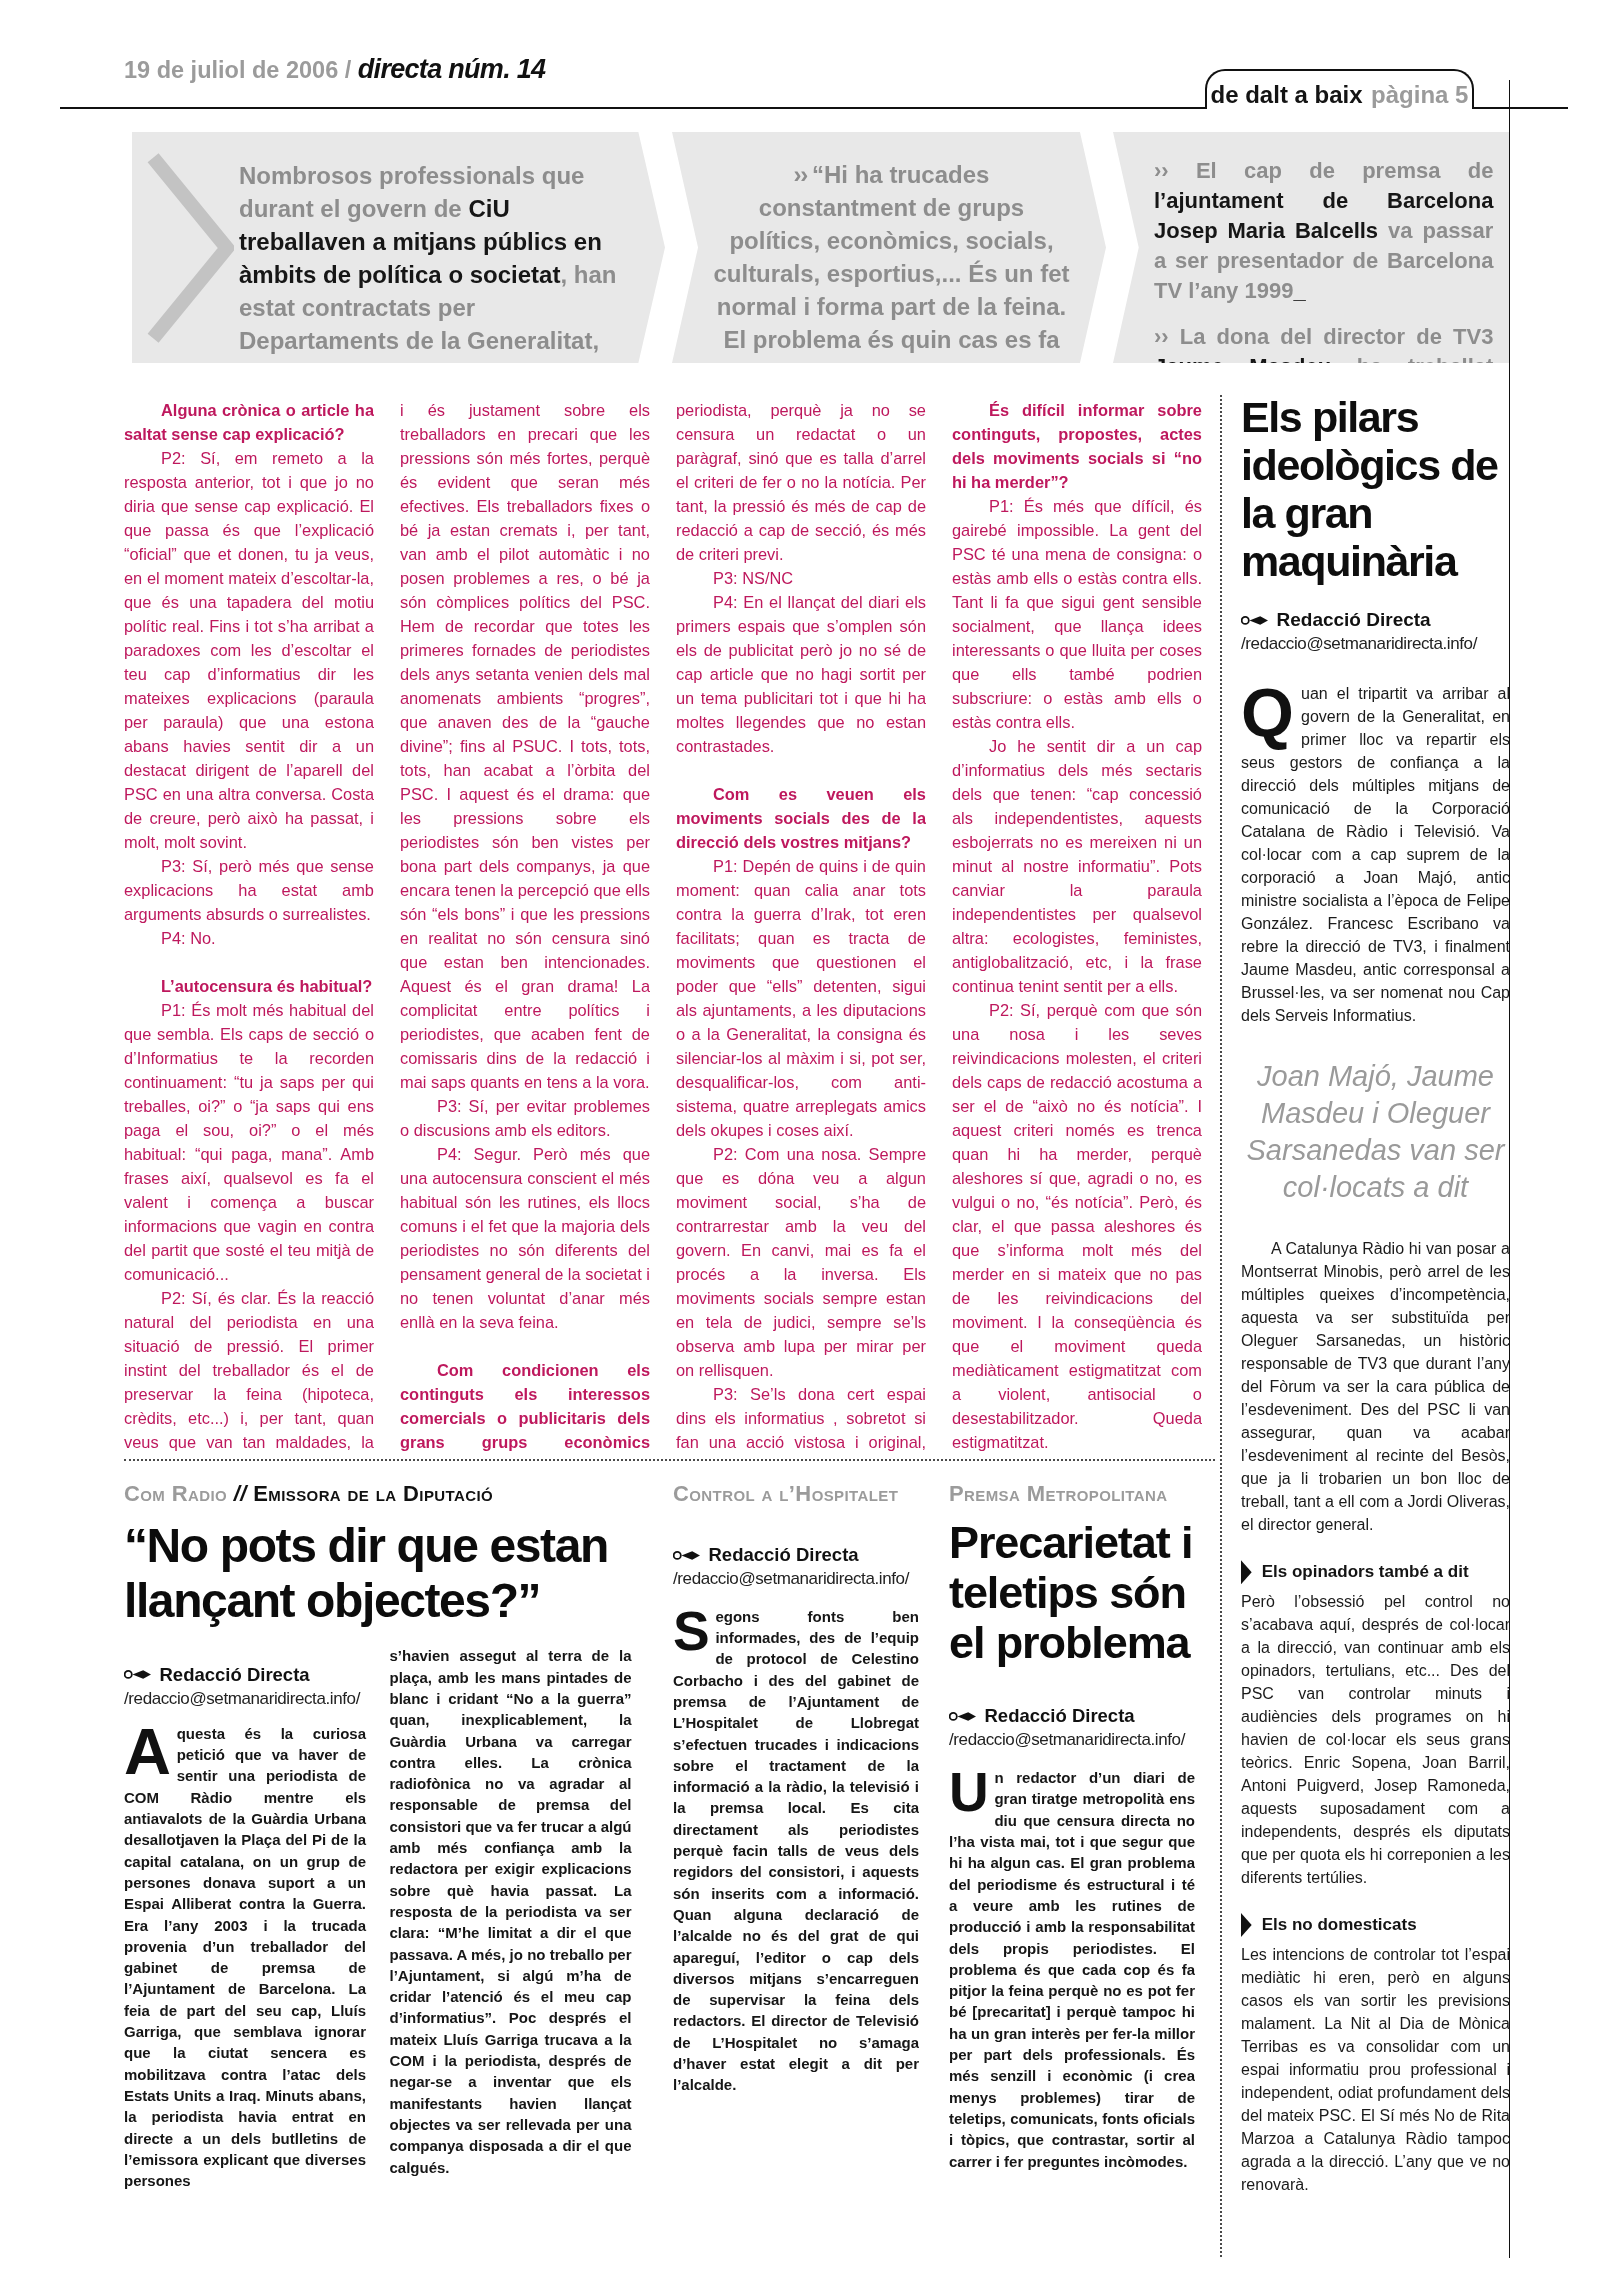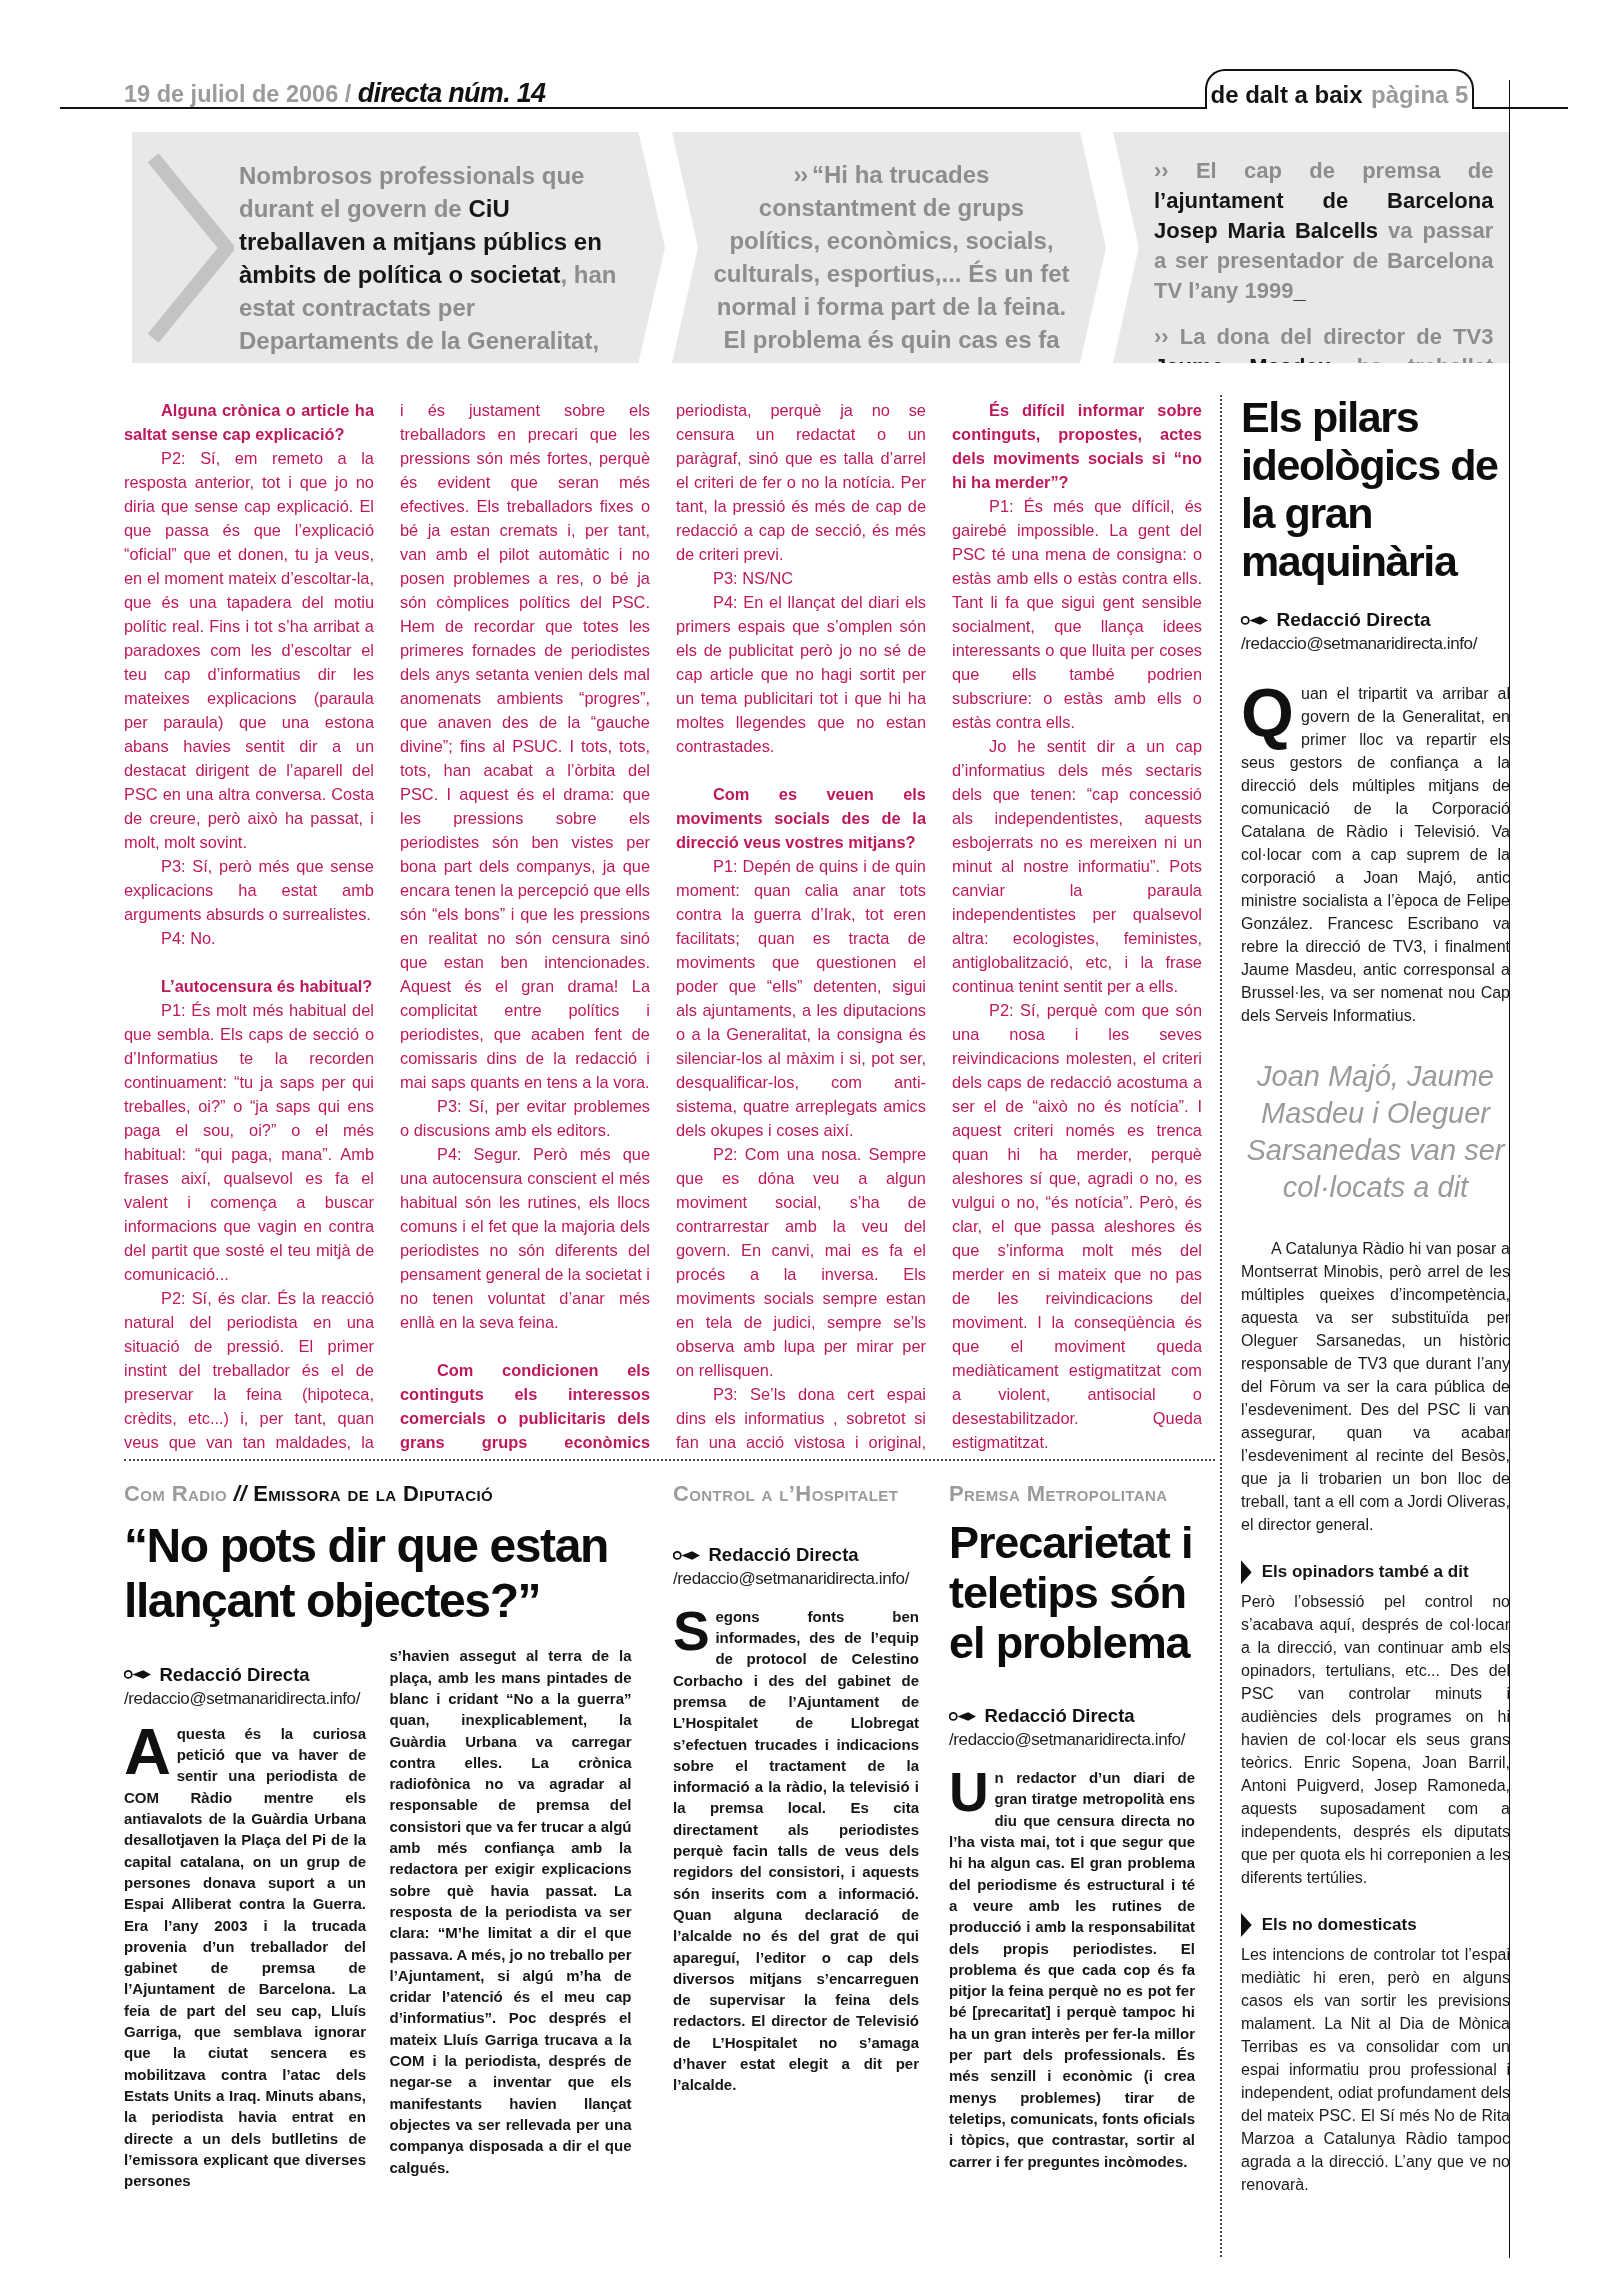--- a/index.html
+++ b/index.html
@@ -1,20 +1,20 @@
 <!DOCTYPE html>
 <html style="font-size:11.4px"><head>
 <meta charset="utf-8">
 <style>
   html,body{margin:0;padding:0;background:#fff;}
   body{font-family:"Liberation Sans","DejaVu Sans",sans-serif;color:#141414;}
   #page{position:relative;width:1623px;height:2295px;background:#ffffff;overflow:hidden;}
 
   
-  .hdr-left{position:absolute;left:124px;top:78px;font-size:23.5px;font-weight:bold;white-space:nowrap;}
+  .hdr-left{position:absolute;left:124px;top:54px;font-size:23.5px;font-weight:bold;white-space:nowrap;}
   .hdr-date{color:#9b9b9b;}
   .hdr-masthead{color:#111;font-style:italic;font-size:27px;letter-spacing:-0.7px;}
   .hdr-rule{position:absolute;left:60px;top:107px;width:1508px;height:2.1px;background:#111;}
   .hdr-tab{position:absolute;left:1205px;top:69px;width:265px;height:38px;background:#fff;
            border:2.1px solid #111;border-bottom:none;border-radius:20px 20px 0 0;
            display:flex;align-items:flex-end;justify-content:center;font-size:24px;font-weight:bold;white-space:nowrap;}
   .hdr-tab .tabpage{color:#9b9b9b;margin-left:8.5px;}
   .vrule-right{position:absolute;left:1509px;top:80px;width:1.4px;height:2178px;background:#111;}
 
   
@@ -125,21 +125,21 @@
   <div class="col" id="col2">
       <p class="para s-c">i és justament sobre els treballadors en precari que les pressions són més fortes, perquè és evident que seran més efectives. Els treballadors fixes o bé ja estan cremats i, per tant, van amb el pilot automàtic i no posen problemes a res, o bé ja són còmplices polítics del PSC. Hem de recordar que totes les primeres fornades de periodistes dels anys setanta venien dels mal anomenats ambients “progres”, que anaven des de la “gauche divine”; fins al PSUC. I tots, tots, tots, han acabat a l’òrbita del PSC. I aquest és el drama: que les pressions sobre els periodistes són ben vistes per bona part dels companys, ja que encara tenen la percepció que ells són “els bons” i que les pressions en realitat no són censura sinó que estan ben intencionades. Aquest és el gran drama! La complicitat entre polítics i periodistes, que acaben fent de comissaris dins de la redacció i mai saps quants en tens a la vora.</p>
       <p class="para s-p">P3: Sí, per evitar problemes o discusions amb els editors.</p>
       <p class="para s-p">P4: Segur. Però més que una autocensura conscient el més habitual són les rutines, els llocs comuns i el fet que la majoria dels periodistes no són diferents del pensament general de la societat i no tenen voluntat d’anar més enllà en la seva feina.</p>
       <p class="para s-q">Com condicionen els continguts els interessos comercials o publicitaris dels grans grups econòmics vinculats a la direcció dels mitjans ?</p>
     </div>
   <div class="col" id="col3">
       <p class="para s-c">periodista, perquè ja no se censura un redactat o un paràgraf, sinó que es talla d’arrel el criteri de fer o no la notícia. Per tant, la pressió és més de cap de redacció a cap de secció, és més de criteri previ.</p>
       <p class="para s-p">P3: NS/NC</p>
       <p class="para s-p">P4: En el llançat del diari els primers espais que s’omplen són els de publicitat però jo no sé de cap article que no hagi sortit per un tema publicitari tot i que hi ha moltes llegendes que no estan contrastades.</p>
-      <p class="para s-q">Com es veuen els moviments socials des de la direcció veus vostres mitjans?</p>
+      <p class="para s-q">Com es veuen els moviments socials des de la direcció dels vostres mitjans?</p>
       <p class="para s-p">P1: Depén de quins i de quin moment: quan calia anar tots contra la guerra d’Irak, tot eren facilitats; quan es tracta de moviments que questionen el poder que “ells” detenten, sigui als ajuntaments, a les diputacions o a la Generalitat, la consigna és silenciar-los al màxim i si, pot ser, desqualificar-los, com anti-sistema, quatre arreplegats amics dels okupes i coses així.</p>
       <p class="para s-p">P2: Com una nosa. Sempre que es dóna veu a algun moviment social, s’ha de contrarrestar amb la veu del govern. En canvi, mai es fa el procés a la inversa. Els moviments socials sempre estan en tela de judici, sempre se’ls observa amb lupa per mirar per on rellisquen.</p>
       <p class="para s-p">P3: Se’ls dona cert espai dins els informatius , sobretot si fan una acció vistosa i original, però en general han anat perdent protagonisme els darrers anys.</p>
     </div>
   <div class="col" id="col4">
       <p class="para s-q">És difícil informar sobre continguts, propostes, actes dels moviments socials si “no hi ha merder”?</p>
       <p class="para s-p">P1: És més que dífícil, és gairebé impossible. La gent del PSC té una mena de consigna: o estàs amb ells o estàs contra ells. Tant li fa que sigui gent sensible socialment, que llança idees interessants o que lluita per coses que ells també podrien subscriure: o estàs amb ells o estàs contra ells.</p>
       <p class="para s-p">Jo he sentit dir a un cap d’informatius dels més sectaris dels que tenen: “cap concessió als independentistes, aquests esbojerrats no es mereixen ni un minut al nostre informatiu”. Pots canviar la paraula independentistes per qualsevol altra: ecologistes, feministes, antiglobalització, etc, i la frase continua tenint sentit per a ells.</p>
       <p class="para s-p">P2: Sí, perquè com que són una nosa i les seves reivindicacions molesten, el criteri dels caps de redacció acostuma a ser el de “això no és notícia”. I aquest criteri només es trenca quan hi ha merder, perquè aleshores sí que, agradi o no, es vulgui o no, “és notícia”. Però, és clar, el que passa aleshores és que s’informa molt més del merder en si mateix que no pas de les reivindicacions del moviment. I la conseqüència és que el moviment queda mediàticament estigmatitzat com a violent, antisocial o desestabilitzador. Queda estigmatitzat.</p>
     </div>

